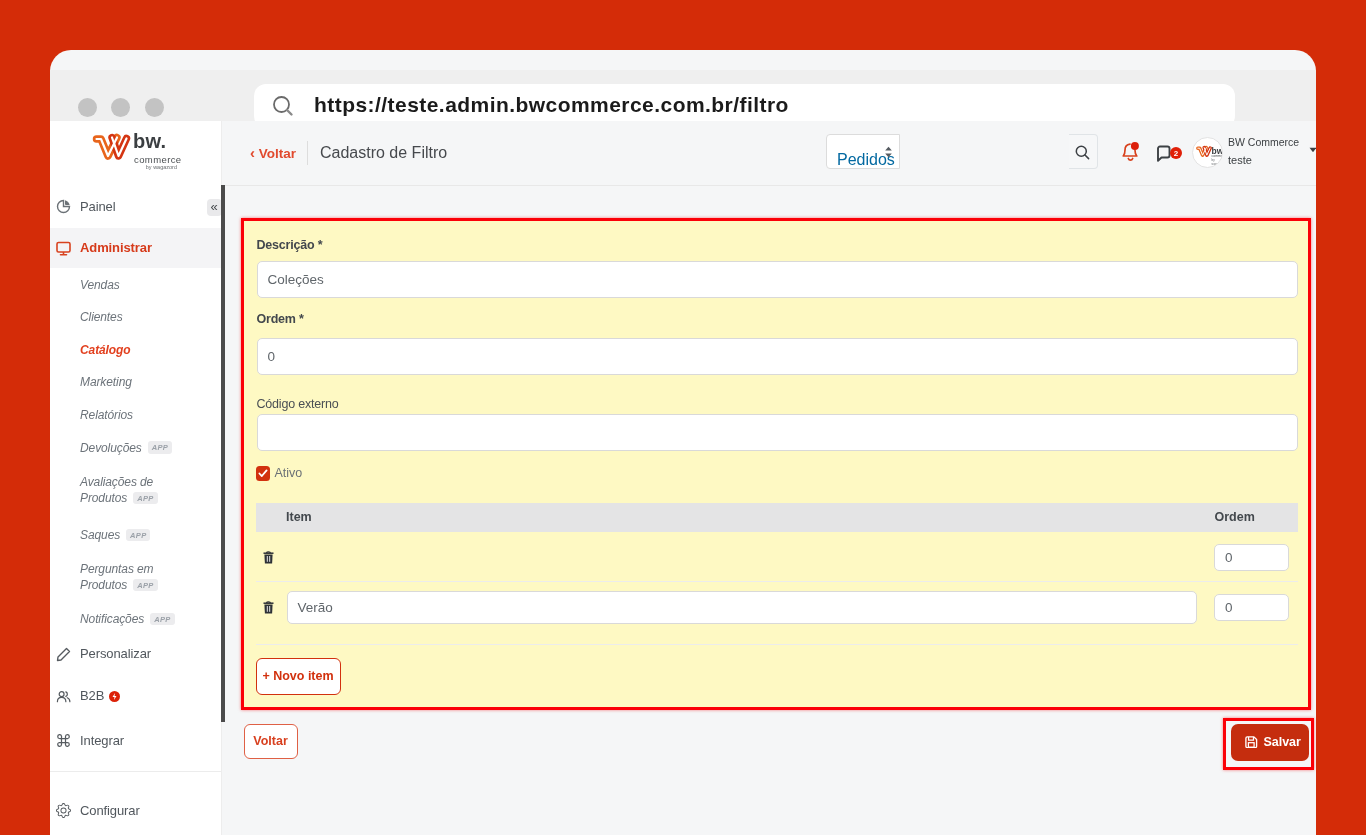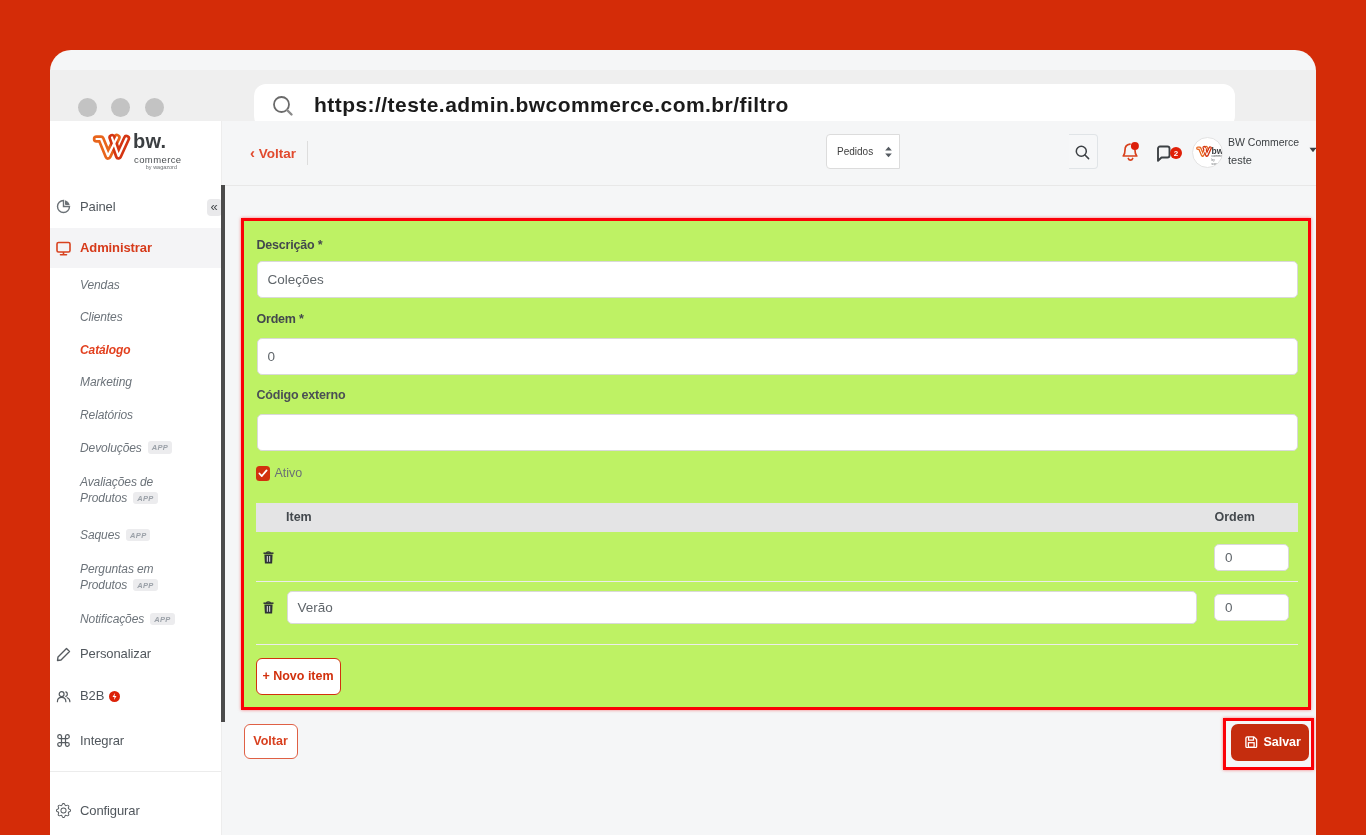--- a/index.html
+++ b/index.html
@@ -15,21 +15,21 @@
 #thumb { position:absolute; left:171px; top:135px; width:3.5px; height:537px; background:#4b4b4b; z-index:5; }
 #logo { position:absolute; left:0; top:0; width:172px; height:64px; }
 
 #topbar { position:absolute; left:172px; top:71px; width:1094px; height:64.5px; background:#f5f6f7; border-bottom:1px solid #e8e8e8; }
 #main { position:absolute; left:172px; top:135.5px; width:1094px; bottom:0; background:#f5f6f7; }
 .mtxt { position:absolute; left:30px; font-size:13px; color:#51575d; letter-spacing:-0.1px; }
 .micon { position:absolute; left:6px; width:15px; height:15px; }
 .sub { position:absolute; left:30px; font-size:12px; color:#6c737a; letter-spacing:-0.1px;font-style:italic; }
 .badge { display:inline-block; background:#ececee; color:#9ba1a8; font-size:7.5px; font-weight:bold; border-radius:3px; padding:3px 4px 2px; margin-left:6px; position:relative; top:-1px; letter-spacing:0.3px; line-height:1; vertical-align:middle; }
 
-#panel { position:absolute; left:18.5px; top:32.5px; width:1070px; height:492px; background:#bef264; border:3px solid #fb0007; box-shadow:0 0 3px rgba(250,0,10,0.5); }
+#panel { position:absolute; left:18.5px; top:32.5px; width:1070px; height:492px; background:#fef9c3; border:3px solid #fb0007; box-shadow:0 0 3px rgba(250,0,10,0.5); }
 .lbl { position:absolute; left:13px; font-size:12.5px; font-weight:bold; color:#43484d; letter-spacing:-0.2px; }
 .inp { position:absolute; left:13px; width:1041px; height:37px; border:1px solid #d9d9d9; border-radius:5px; background:#fff; font-size:13.5px; color:#60666b; line-height:35px; padding-left:10px; }
 </style>
 </head>
 <body>
 <div id="win">
   <div id="chrome">
     <div class="dot" style="left:27.5px"></div>
     <div class="dot" style="left:61px"></div>
     <div class="dot" style="left:94.5px"></div>
@@ -102,22 +102,23 @@
           <path d="M8 4.754a3.246 3.246 0 1 0 0 6.492 3.246 3.246 0 0 0 0-6.492zM5.754 8a2.246 2.246 0 1 1 4.492 0 2.246 2.246 0 0 1-4.492 0z"></path>
           <path d="M9.796 1.343c-.527-1.79-3.065-1.79-3.592 0l-.094.319a.873.873 0 0 1-1.255.52l-.292-.16c-1.64-.892-3.433.902-2.54 2.541l.159.292a.873.873 0 0 1-.52 1.255l-.319.094c-1.79.527-1.79 3.065 0 3.592l.319.094a.873.873 0 0 1 .52 1.255l-.16.292c-.892 1.64.901 3.434 2.541 2.54l.292-.159a.873.873 0 0 1 1.255.52l.094.319c.527 1.79 3.065 1.79 3.592 0l.094-.319a.873.873 0 0 1 1.255-.52l.292.16c1.64.893 3.434-.902 2.54-2.541l-.159-.292a.873.873 0 0 1 .52-1.255l.319-.094c1.79-.527 1.79-3.065 0-3.592l-.319-.094a.873.873 0 0 1-.52-1.255l.16-.292c.893-1.64-.902-3.433-2.541-2.54l-.292.159a.873.873 0 0 1-1.255-.52l-.094-.319zm-2.633.283c.246-.835 1.428-.835 1.674 0l.094.319a1.873 1.873 0 0 0 2.693 1.115l.291-.16c.764-.415 1.6.42 1.184 1.185l-.159.292a1.873 1.873 0 0 0 1.116 2.692l.318.094c.835.246.835 1.428 0 1.674l-.319.094a1.873 1.873 0 0 0-1.115 2.693l.16.291c.415.764-.42 1.6-1.185 1.184l-.291-.159a1.873 1.873 0 0 0-2.693 1.116l-.094.318c-.246.835-1.428.835-1.674 0l-.094-.319a1.873 1.873 0 0 0-2.692-1.115l-.292.16c-.764.415-1.6-.42-1.184-1.185l.159-.291A1.873 1.873 0 0 0 1.945 8.93l-.319-.094c-.835-.246-.835-1.428 0-1.674l.319-.094A1.873 1.873 0 0 0 3.06 4.377l-.16-.292c-.415-.764.42-1.6 1.185-1.184l.292.159a1.873 1.873 0 0 0 2.692-1.115l.094-.319z"></path>
         </svg>
       <div class="mtxt" style="top:674.6px;height:30px;line-height:30px">Configurar</div>
     </div>
   </div>
   <div id="thumb"></div>
   <div id="topbar">
     <div style="position:absolute;left:28px;top:0;height:64px;line-height:64px;font-size:13.5px;font-weight:bold;color:#e14a2e"><span style="font-size:15px">‹</span> Voltar</div>
     <div style="position:absolute;left:84.5px;top:20px;height:24px;width:1px;background:#ddd"></div>
+    <div style="position:absolute;left:98px;top:0;height:64px;line-height:64px;font-size:16px;color:#46494d">Cadastro de Filtro</div>
     <div style="position:absolute;left:604px;top:12.5px;width:73.5px;height:35.5px;background:#fff;border:1px solid #dcdcdc;border-radius:4px 0 0 4px">
-      <div style="position:absolute;left:10px;top:0;height:34px;line-height:34px;font-size:10px;color:#404040">Pedidos</div>
+      <div style="position:absolute;left:10px;top:8px;height:34px;line-height:34px;font-size:16px;color:#0369a1">Pedidos</div>
       <svg style="position:absolute;right:6px;top:11px" width="9" height="12" viewBox="0 0 9 12">
           <path d="M1.2 4.4 L4.5 0.8 L7.8 4.4 Z" fill="#555b61"></path>
           <path d="M1.2 7.6 L4.5 11.2 L7.8 7.6 Z" fill="#555b61"></path>
         </svg>
     </div>
     <div style="position:absolute;left:846.5px;top:12.5px;width:29px;height:35.5px;background:#f6f7f8;border:1px solid #e0e4e7;border-left:none;border-radius:0 4px 4px 0">
       <svg style="position:absolute;left:6px;top:10px" width="15" height="15" viewBox="0 0 15 15">
           <circle cx="6.3" cy="6.3" r="5" fill="none" stroke="#3c4044" stroke-width="1.5"></circle>
           <line x1="10" y1="10" x2="13.6" y2="13.6" stroke="#3c4044" stroke-width="1.5" stroke-linecap="round"></line>
         </svg>
@@ -150,21 +151,21 @@
     <svg style="position:absolute;left:1087px;top:26px" width="8" height="6" viewBox="0 0 9 7">
         <path d="M0.5 0.8 L4.5 6 L8.5 0.8 Z" fill="#3c4043"></path>
       </svg>
   </div>
   <div id="main">
     <div id="panel">
       <div class="lbl" style="top:17px">Descrição *</div>
       <div class="inp" style="top:40px">Coleções</div>
       <div class="lbl" style="top:91px">Ordem *</div>
       <div class="inp" style="top:117px">0</div>
-      <div class="lbl" style="top:167px;font-weight:bold;color:#4a4f54;font-size:12.5px">Código externo</div>
+      <div class="lbl" style="top:176px;font-weight:normal;color:#4a4f54;font-size:12.5px">Código externo</div>
       <div class="inp" style="top:192.5px"></div>
       <div style="position:absolute;left:12px;top:245px;width:14.5px;height:14.5px;background:#d2310e;border-radius:3.5px">
         <svg style="position:absolute;left:2.2px;top:2.6px" width="10" height="9" viewBox="0 0 11 10">
             <path d="M1.5 5 L4.2 7.8 L9.5 1.5" fill="none" stroke="#fff" stroke-width="2" stroke-linecap="round" stroke-linejoin="round"></path>
           </svg>
       </div>
       <div style="position:absolute;left:31px;top:245px;height:14.5px;line-height:14.5px;font-size:12.5px;color:#6b7176">Ativo</div>
       <div style="position:absolute;left:12px;top:282px;width:1042px;height:29px;background:#e4e4e5">
         <div style="position:absolute;left:30.5px;top:0;height:29px;line-height:29px;font-size:12.5px;font-weight:bold;color:#43484d">Item</div>
         <div style="position:absolute;left:959px;top:0;height:15px;line-height:29px;font-size:12.5px;font-weight:bold;color:#43484d">Ordem</div>

